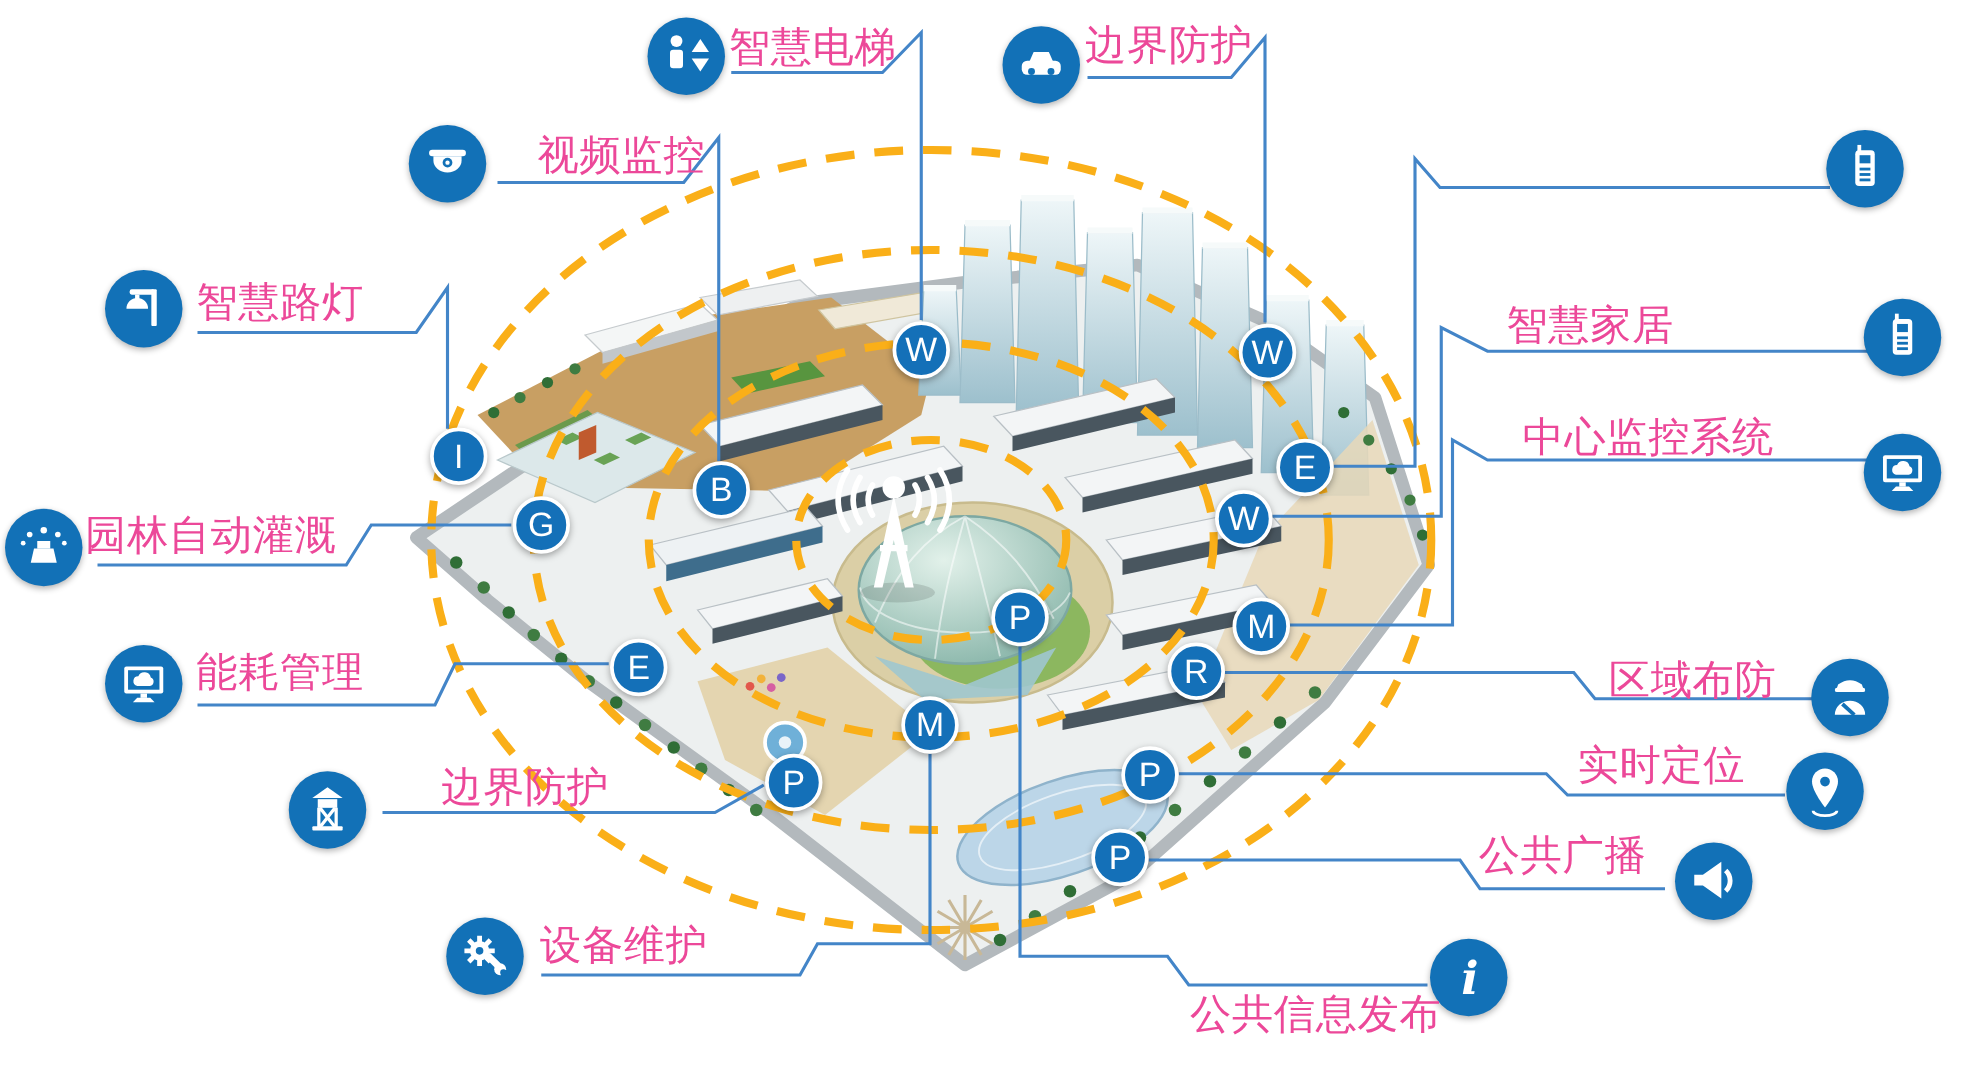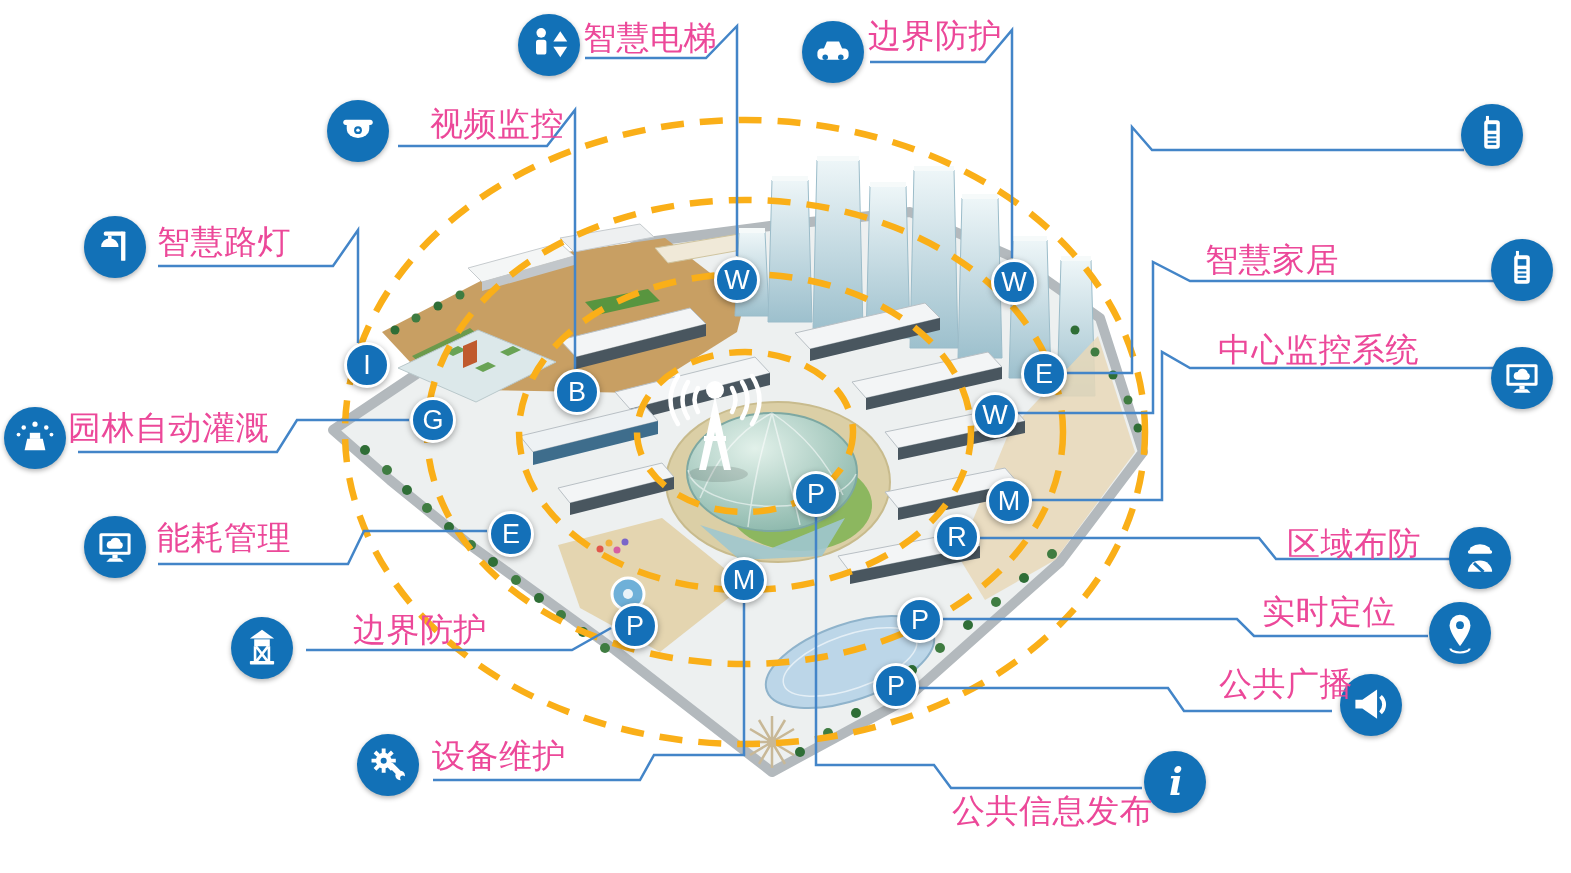--- a/index.html
+++ b/index.html
@@ -313,21 +313,21 @@
         <text x="31" y="45" font-size="42" font-family="'DejaVu Serif',serif" font-style="italic" font-weight="bold" text-anchor="middle" fill="#fff">i</text>
       </svg>
     </div>
     <div class="callout-text" style="left: 952px; top: 744px; margin-top: 45px;">公共信息发布</div>
     <div class="callout-icon" style="left: 1371px; top: 705px;">
       <svg viewBox="0 0 60 60">
         <path d="M12,24 h8 l17,-12 v34 l-17,-12 h-8 z" fill="#fff"></path>
         <path d="M41,20 a13,13 0 0 1 0,19" stroke="#fff" stroke-width="4.5" fill="none"></path>
       </svg>
     </div>
-    <div class="callout-text" style="left: 1183px; top: 662px; margin-left: 36px;">公共广播</div>
+    <div class="callout-text" style="left: 1183px; top: 662px;">公共广播</div>
     <div class="callout-icon" style="left: 1460px; top: 633px;">
       <svg viewBox="0 0 60 60">
         <path d="M30,9 a12,12 0 0 1 12,12 c0,9 -12,24 -12,24 s-12,-15 -12,-24 a12,12 0 0 1 12,-12 z" fill="#fff"></path>
         <circle cx="30" cy="21" r="4.5" fill="#1271B7"></circle>
         <path d="M19,48 a11,4.5 0 0 0 22,0" stroke="#fff" stroke-width="2.5" fill="none"></path>
       </svg>
     </div>
     <div class="callout-text" style="left: 1262px; top: 590px; font-family: Liberation Mono, monospace;">实时定位</div>
     <div class="callout-icon" style="left: 1480px; top: 558px;">
       <svg viewBox="0 0 60 60">

